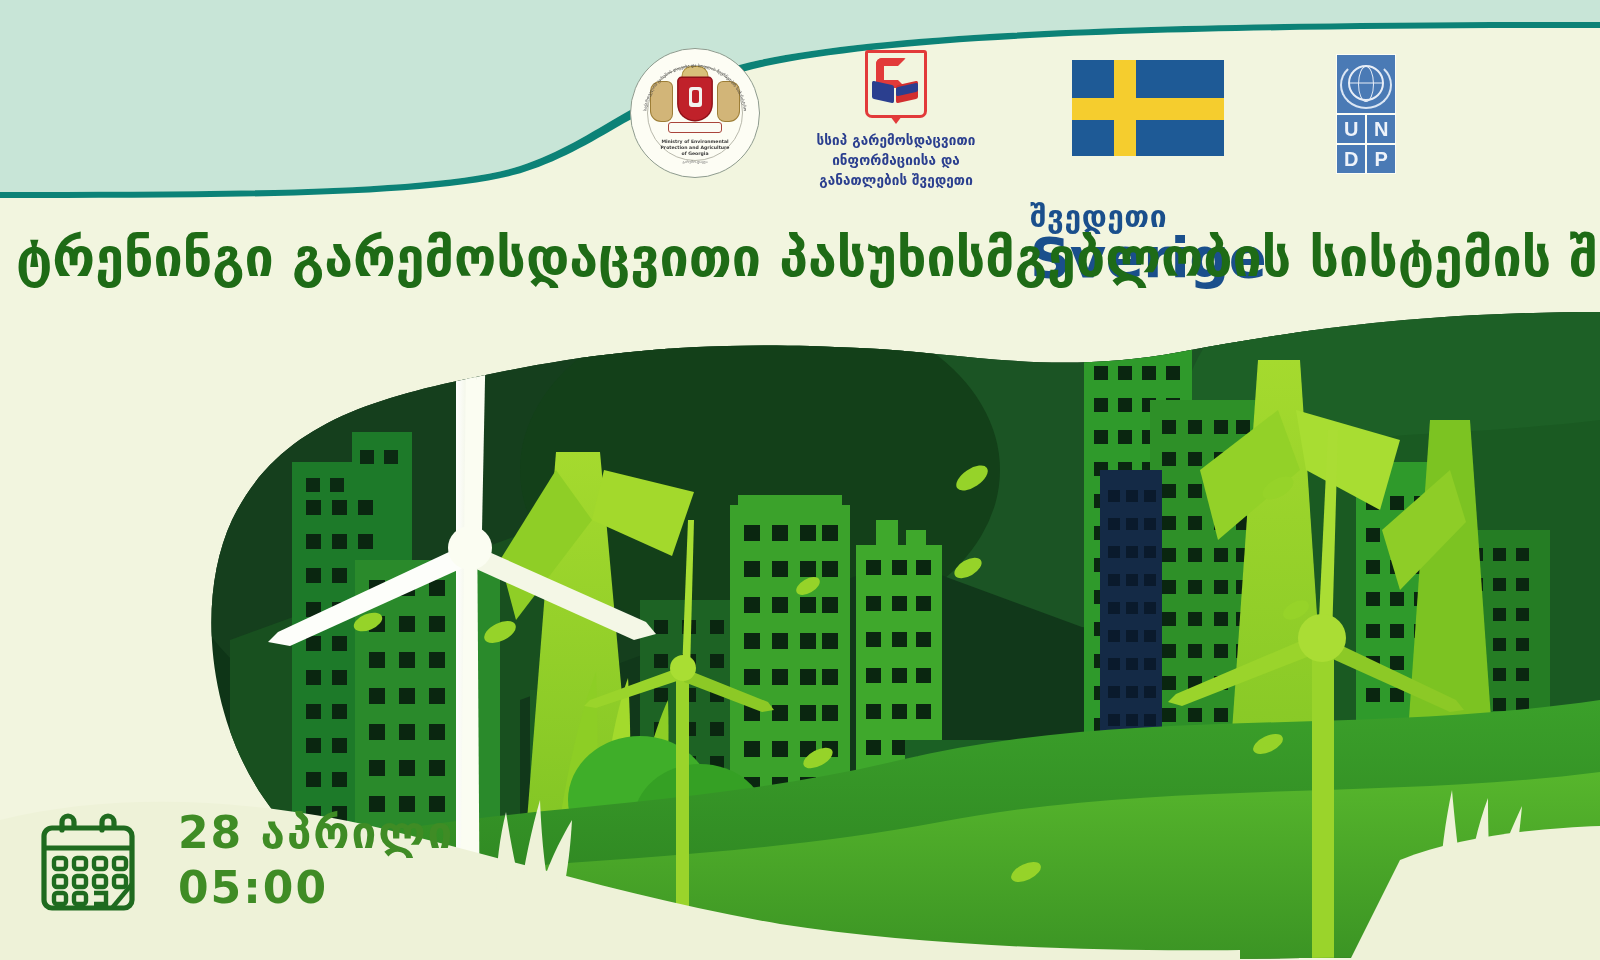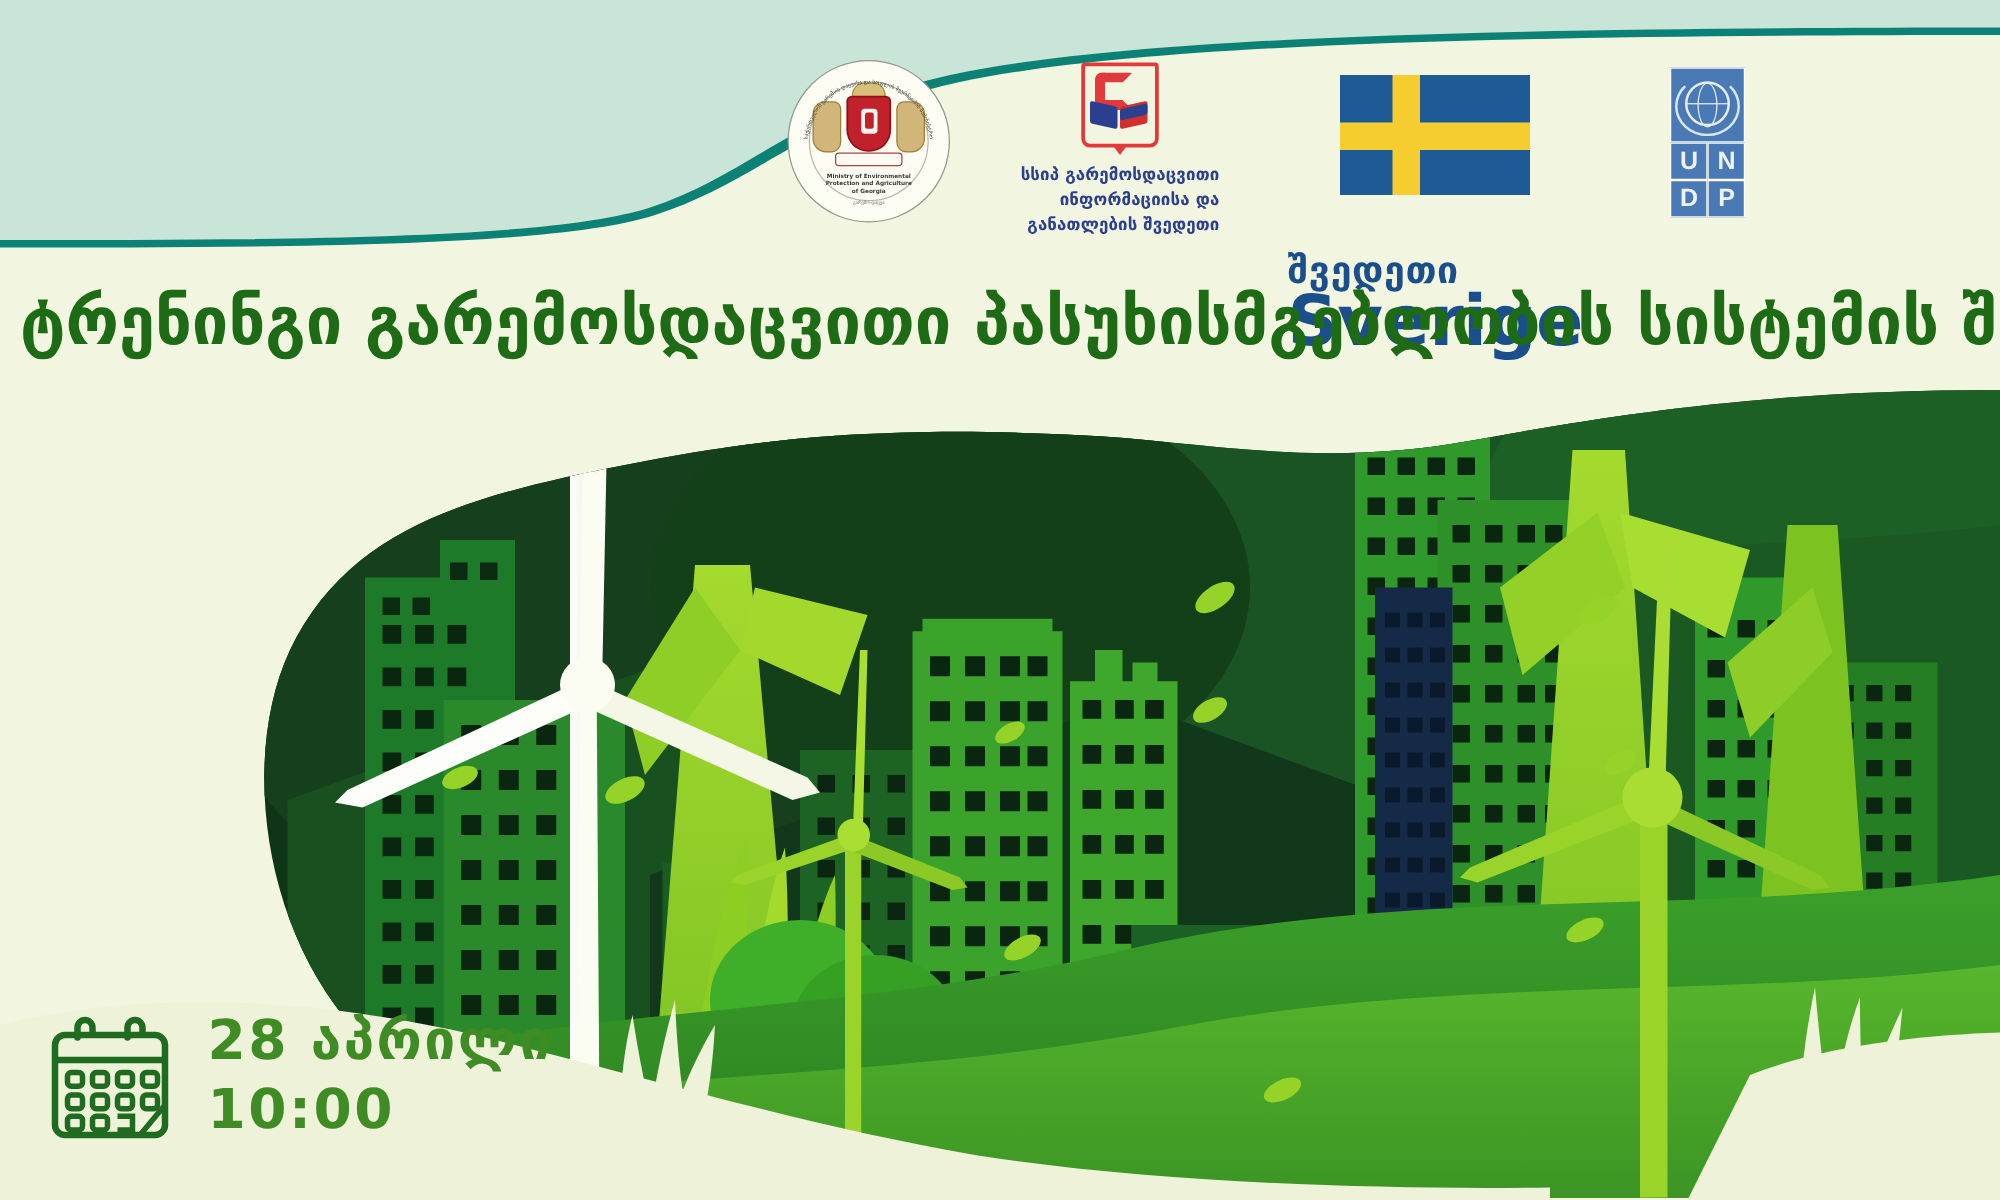--- a/index.html
+++ b/index.html
@@ -94,21 +94,21 @@
     border-radius:2px;
   }
   .siec-book .pgL{ left:0; transform:skewY(12deg); }
   .siec-book .pgR{ right:0; transform:skewY(-12deg); background:#d22f2f; }
   .siec-book .pgR2{
     position:absolute; right:0; top:2px; width:22px; height:9px;
     background:#2b3f8f; transform:skewY(-12deg); border-radius:2px;
   }
   .siec-txt{
     font-size:13.5px; line-height:20px; color:#2b3f8f; font-weight:bold;
-    text-align:right; letter-spacing:.1px;
+    text-align:center; letter-spacing:.1px;
   }
 
   
   .sweden { margin-left:44px; display:flex; align-items:center; gap:20px; padding-top:12px; }
   .se-flag{ width:152px; height:96px; background:#1e5a96; position:relative; }
   .se-flag .v{ position:absolute; left:42px; top:0; width:22px; height:96px; background:#f5cd2e; }
   .se-flag .h{ position:absolute; left:0; top:38px; width:152px; height:22px; background:#f5cd2e; }
   .se-words .ge{ font-size:30px; color:#1a4f8c; font-weight:bold; line-height:34px; letter-spacing:.5px;margin-top:24px;}
   .se-words .en{ font-size:56px; color:#1a4f8c; font-weight:bold; line-height:48px; letter-spacing:-.5px;}
 
@@ -147,21 +147,21 @@
     position:absolute; left:0; right:0; top:228px; z-index:6;
     text-align:center; font-size:53px; line-height:60px;
     font-weight:bold; color:#1e6b16; letter-spacing:0px;
     white-space:nowrap; font-family:"DejaVu Sans", sans-serif;
     transform:scaleX(0.98);
   }
 
   
   .date-block{
     position:absolute; left:36px; top:800px; z-index:6;
-    display:flex; align-items:flex-start; gap:26px;
+    display:flex; align-items:flex-start; gap:38px;
   }
   .cal-icon{ width:104px; height:108px; position:relative; margin-top:8px; }
   .date-text{ padding-top:6px; }
   .date-text .d1{
     font-size:44px; line-height:54px; color:#3f8c25; font-weight:bold;
     letter-spacing:2px;
   }
   .date-text .d2{
     font-size:44px; line-height:56px; color:#3f8c25; font-weight:bold;
     letter-spacing:2px;
@@ -931,17 +931,17 @@
         <rect x="58" y="68" width="12" height="11" rx="3"></rect>
         <rect x="78" y="68" width="12" height="11" rx="3"></rect>
         <rect x="18" y="85" width="12" height="11" rx="3"></rect>
         <rect x="38" y="85" width="12" height="11" rx="3"></rect>
         <path d="M58,85 h12 v11 h-12"></path>
       </g>
       <path d="M96,76 L76,100" stroke-width="4.4"></path>
     </svg>
     <div class="date-text">
       <div class="d1">28 აპრილი</div>
-      <div class="d2">10:00</div>
+      <div class="d2">05:00</div>
     </div>
   </div>
 
 </div>
 
 </body></html>

